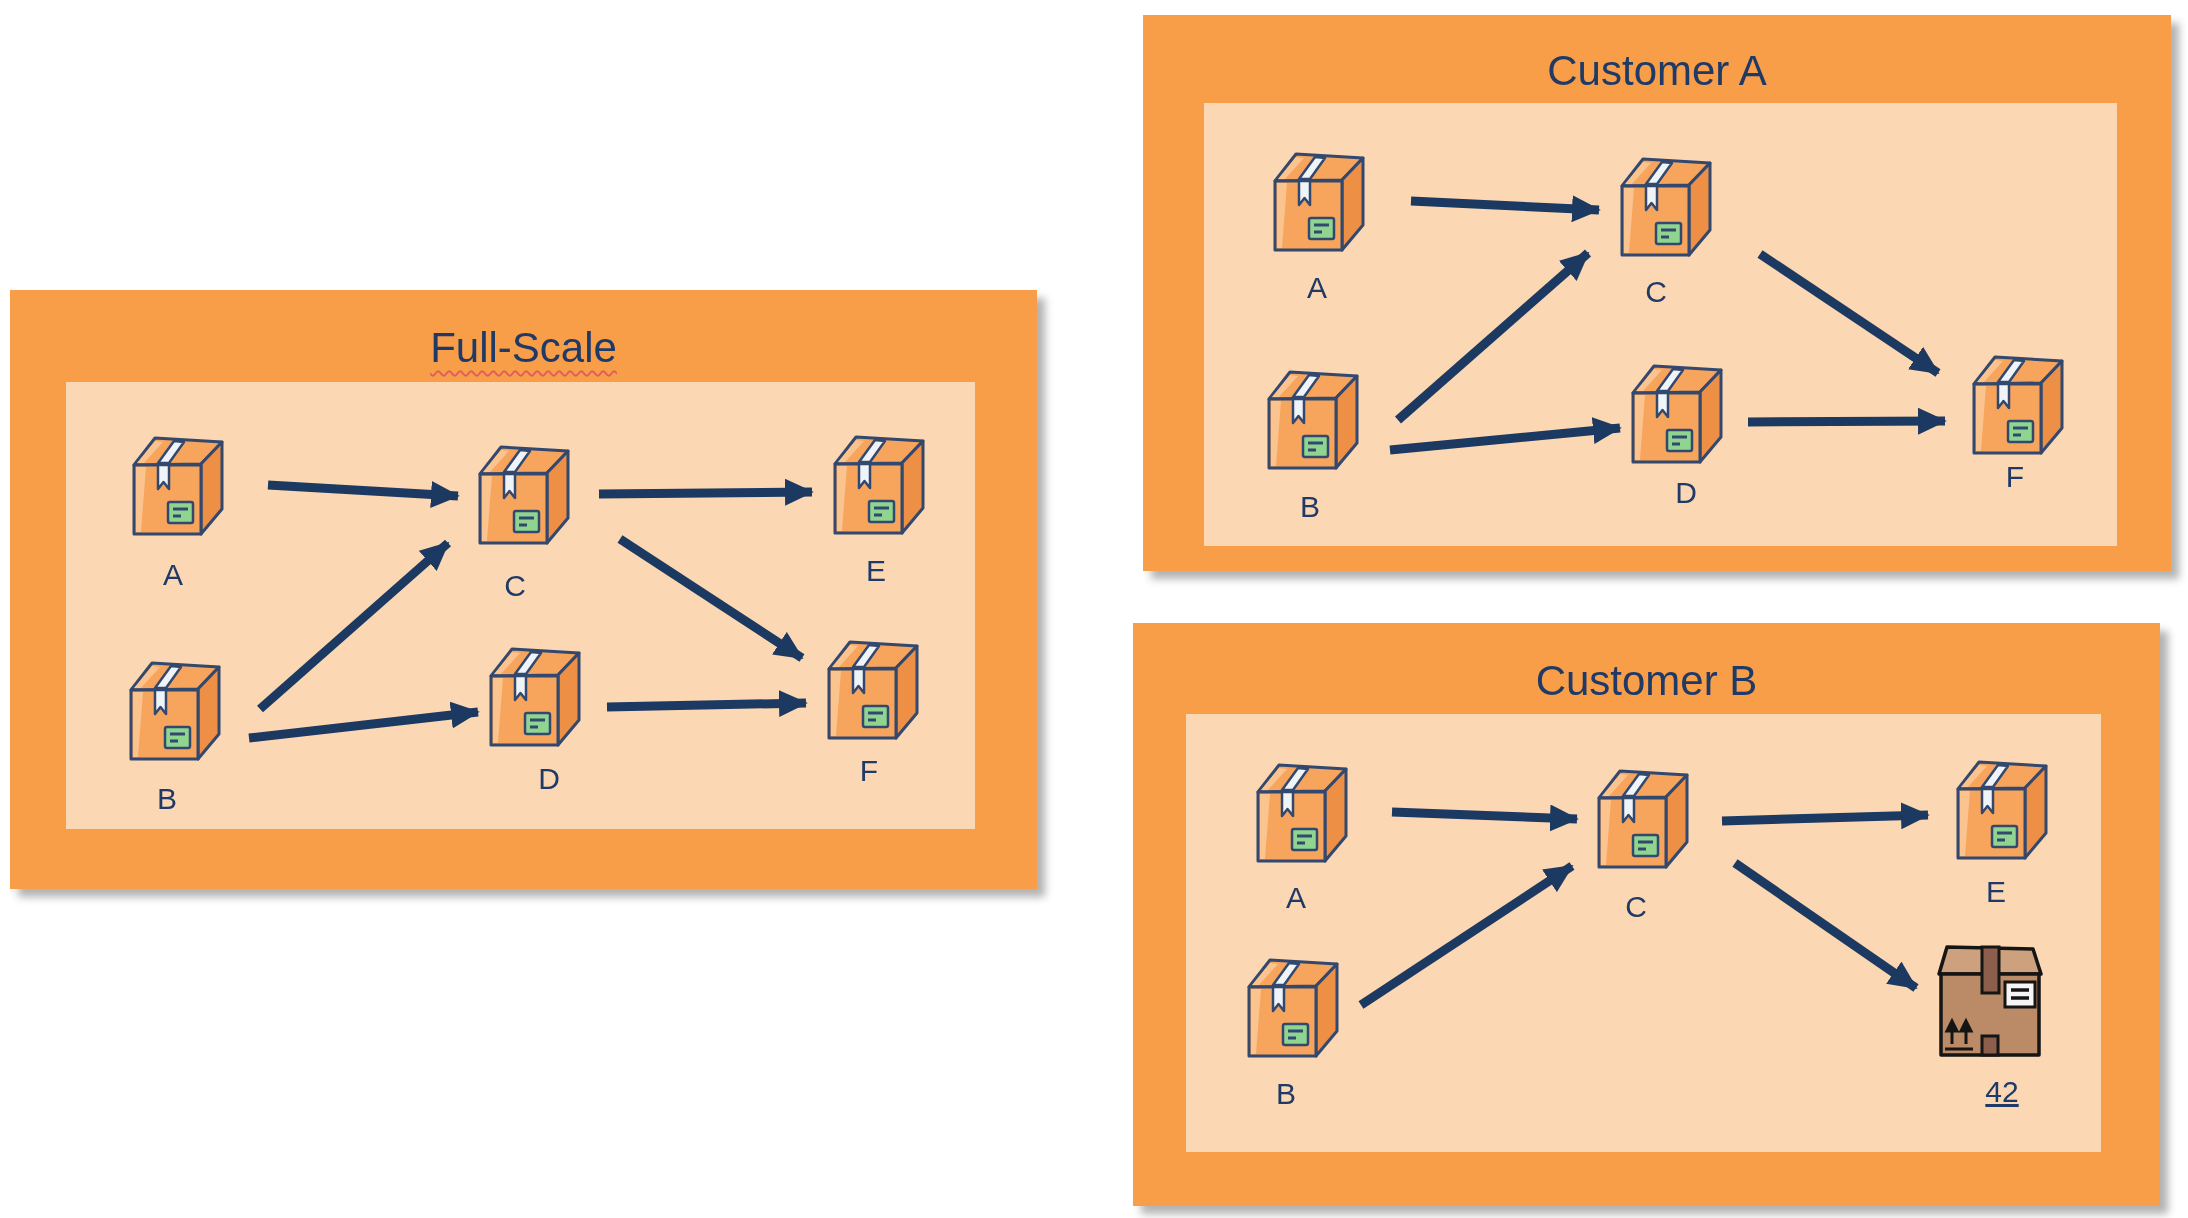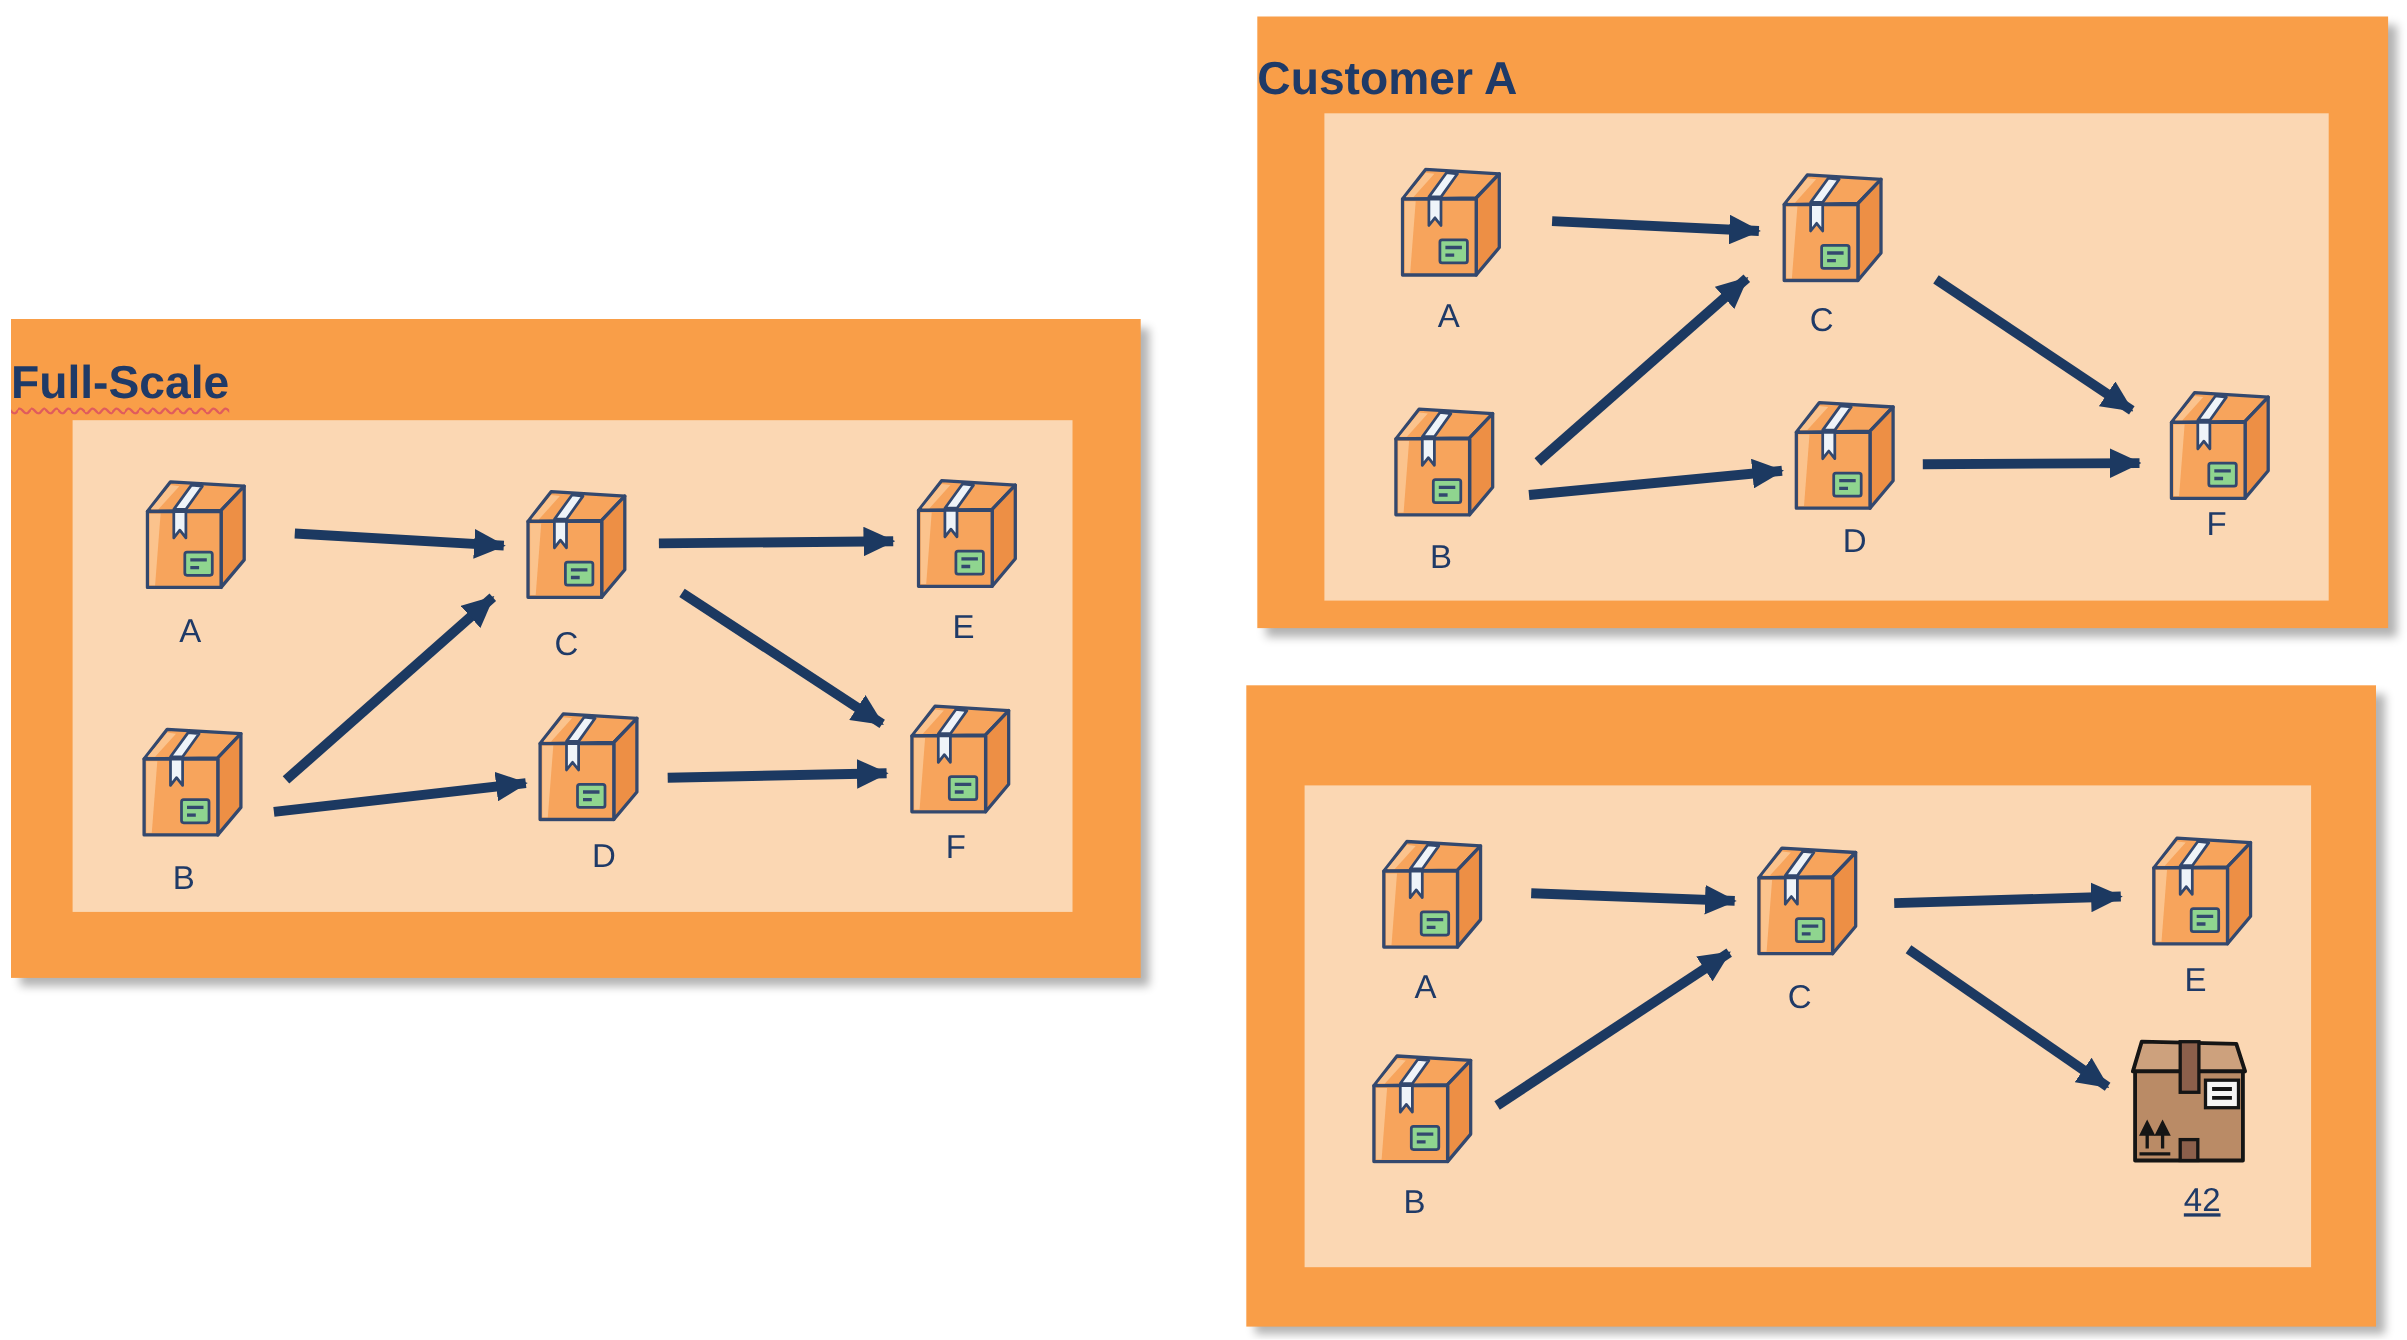--- a/index.html
+++ b/index.html
@@ -3,22 +3,22 @@
 <meta charset="utf-8">
 <style>
   html,body{margin:0;padding:0;background:#ffffff;}
   .page{
     position:relative;width:2188px;height:1218px;background:#ffffff;overflow:hidden;
     font-family:"Liberation Sans",sans-serif;
   }
   .panel{position:absolute;background:var(--orange);box-shadow:8px 8px 8px rgba(0,0,0,0.30);z-index:1;}
   .panel-inner{position:absolute;background:var(--peach);}
   .panel-title{
-    position:absolute;left:0;width:100%;text-align:left;color:var(--navy);
-    font-size:42px;line-height:52px;font-weight:700;letter-spacing:0px;white-space:nowrap;
+    position:absolute;left:0;width:100%;text-align:center;color:var(--navy);
+    font-size:42px;line-height:52px;font-weight:400;letter-spacing:0px;white-space:nowrap;
   }
   .title-text{display:inline-block;}
   .title-text.squiggle{
     text-decoration-line:underline;text-decoration-style:wavy;
     text-decoration-color:#E05C5C;text-decoration-thickness:1.5px;text-underline-offset:8px;
   }
   .node{position:absolute;z-index:6;line-height:0;}
   .node svg{display:block;}
   .node-label{
     position:absolute;z-index:7;color:var(--navy);font-size:30px;line-height:34px;
@@ -79,20 +79,21 @@
 
   <div class="panel" style="left: 10px; top: 290px; width: 1027px; height: 599px;">
     <div class="panel-title" style="top: 32px;"><span class="title-text squiggle">Full-Scale</span></div>
     <div class="panel-inner" style="left: 56px; top: 92px; width: 909px; height: 447px;"></div>
   </div>
   <div class="panel" style="left: 1143px; top: 15px; width: 1028px; height: 556px;">
     <div class="panel-title" style="top: 30px;"><span class="title-text">Customer A</span></div>
     <div class="panel-inner" style="left: 61px; top: 88px; width: 913px; height: 443px;"></div>
   </div>
   <div class="panel" style="left: 1133px; top: 623px; width: 1027px; height: 583px;">
+    <div class="panel-title" style="top: 32px;"><span class="title-text">Customer B</span></div>
     <div class="panel-inner" style="left: 53px; top: 91px; width: 915px; height: 438px;"></div>
   </div>
 
   <svg id="edges" width="2188" height="1218">
     <defs>
       <marker id="ah" viewBox="0 0 3.2 3" markerWidth="3.2" markerHeight="3" refX="3" refY="1.5" orient="auto" markerUnits="strokeWidth">
         <path id="ah-path" d="M0,0 L3.2,1.5 L0,3 Z" fill="#1C3961"></path>
       </marker>
     </defs>
   <line x1="268" y1="485" x2="458" y2="496" stroke="#1C3961" stroke-width="9" marker-end="url(#ah)"></line>

